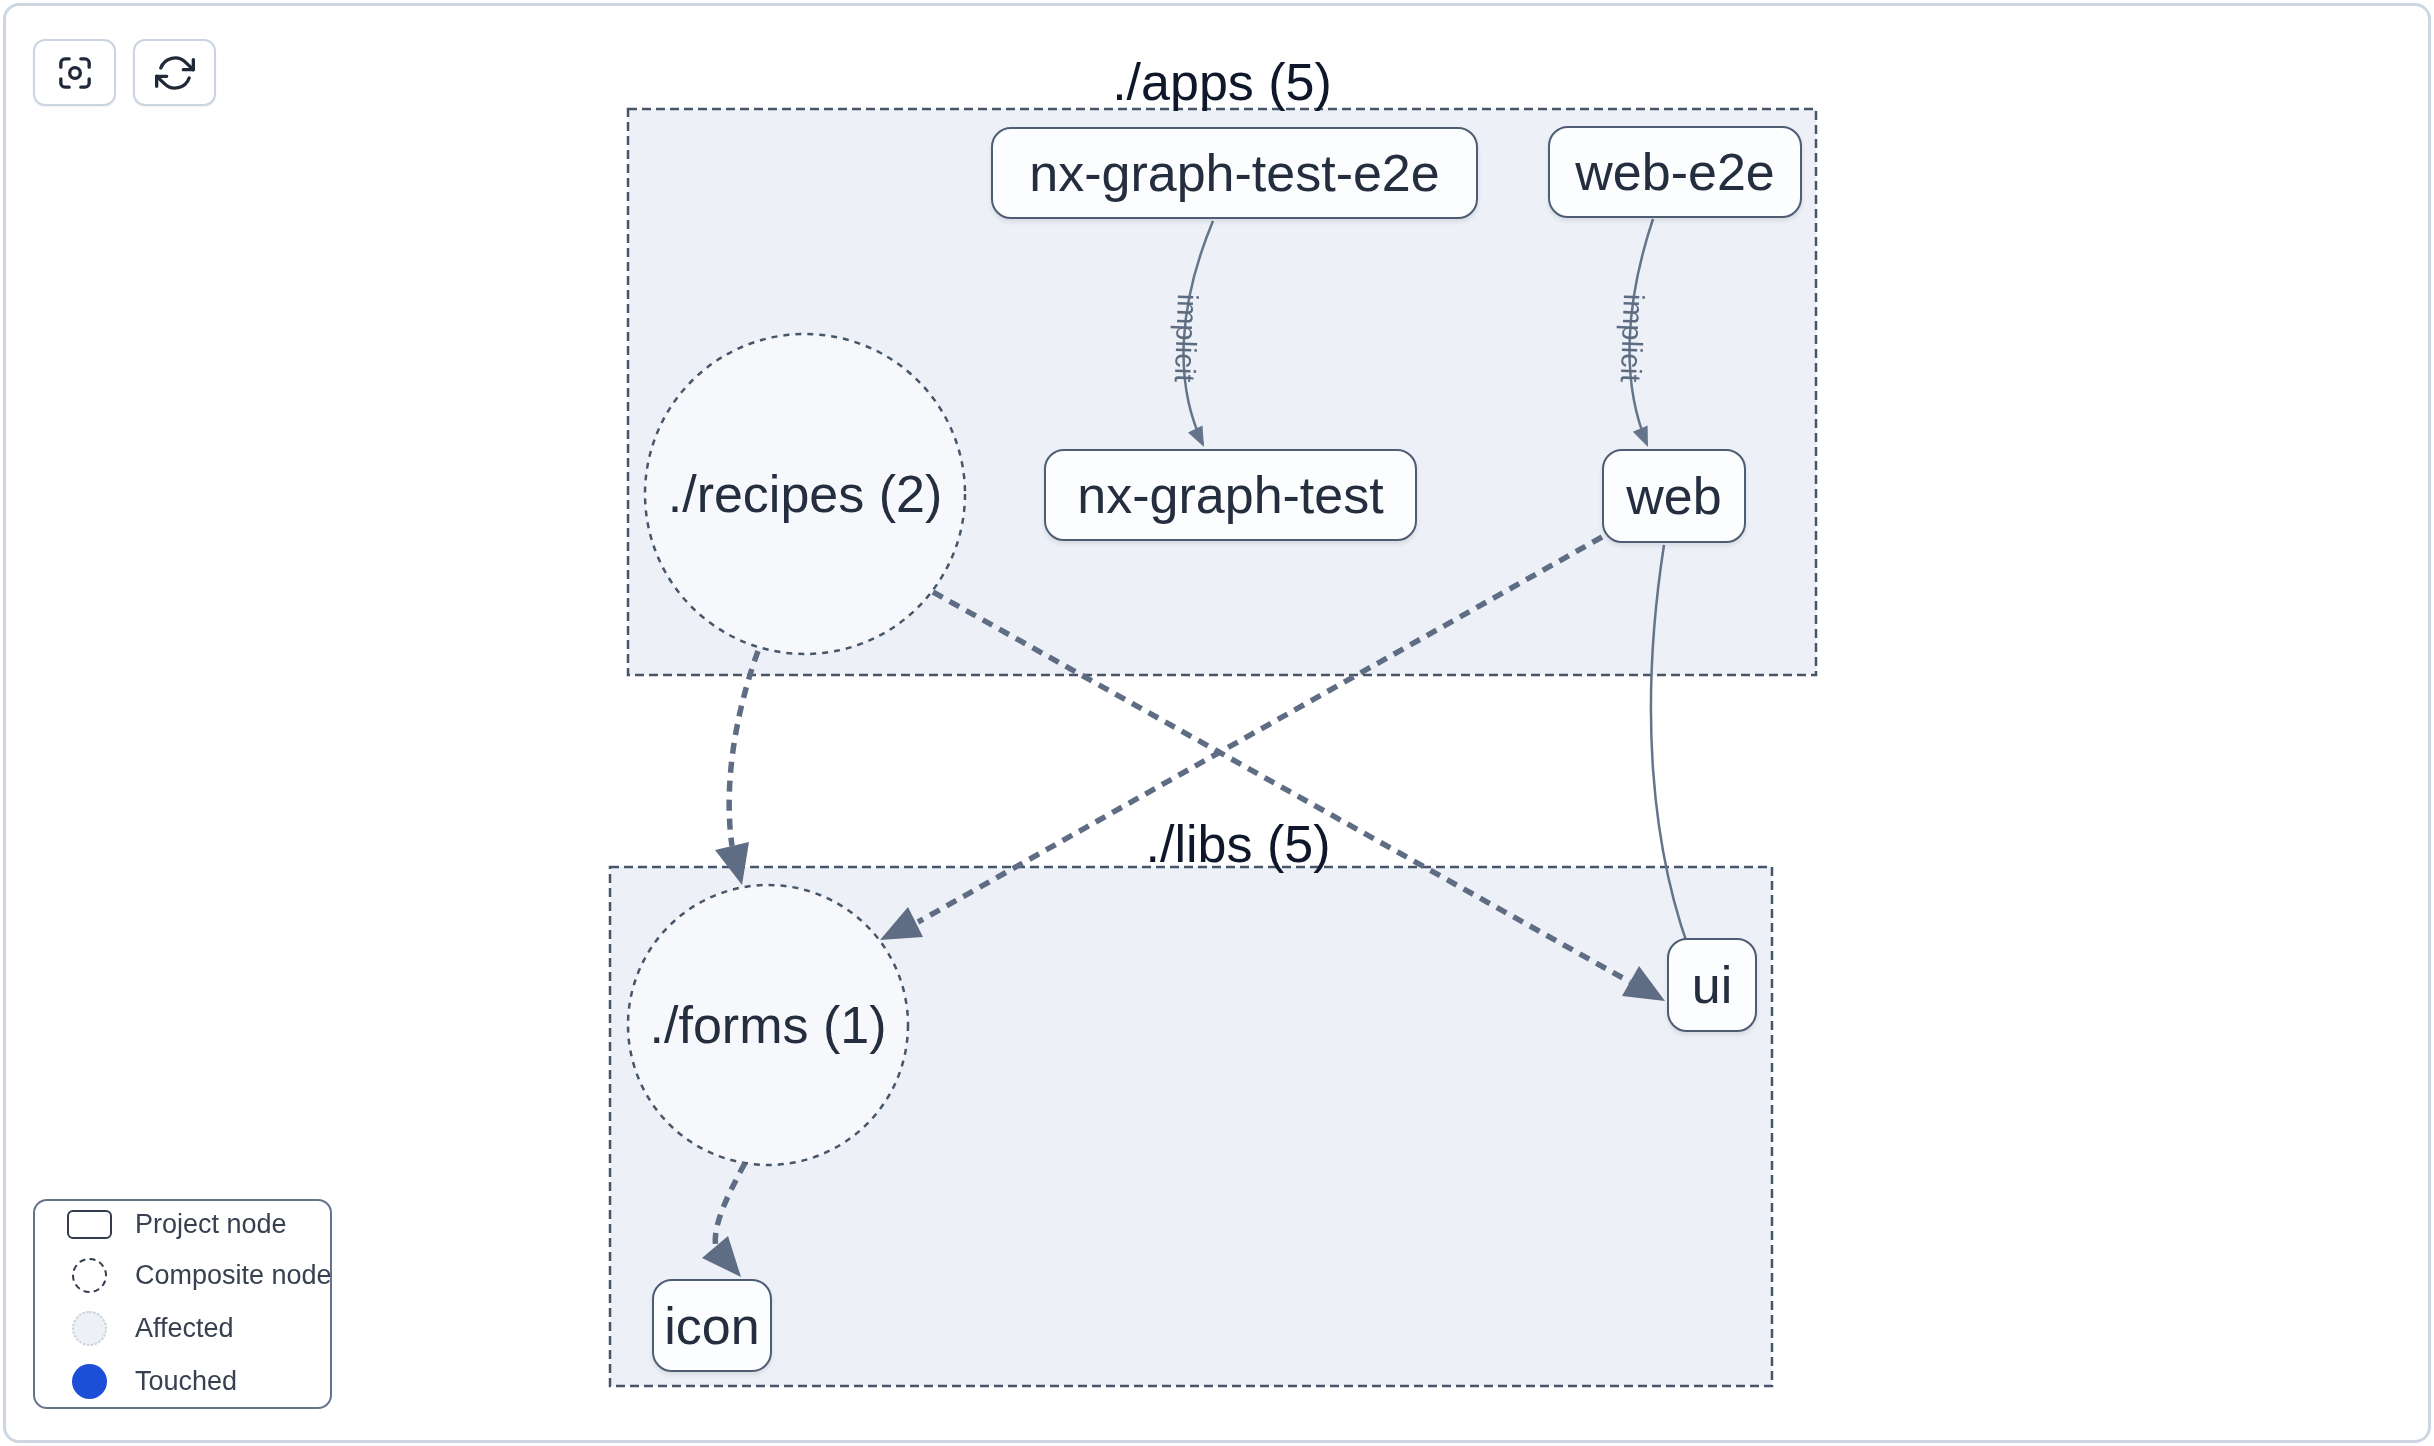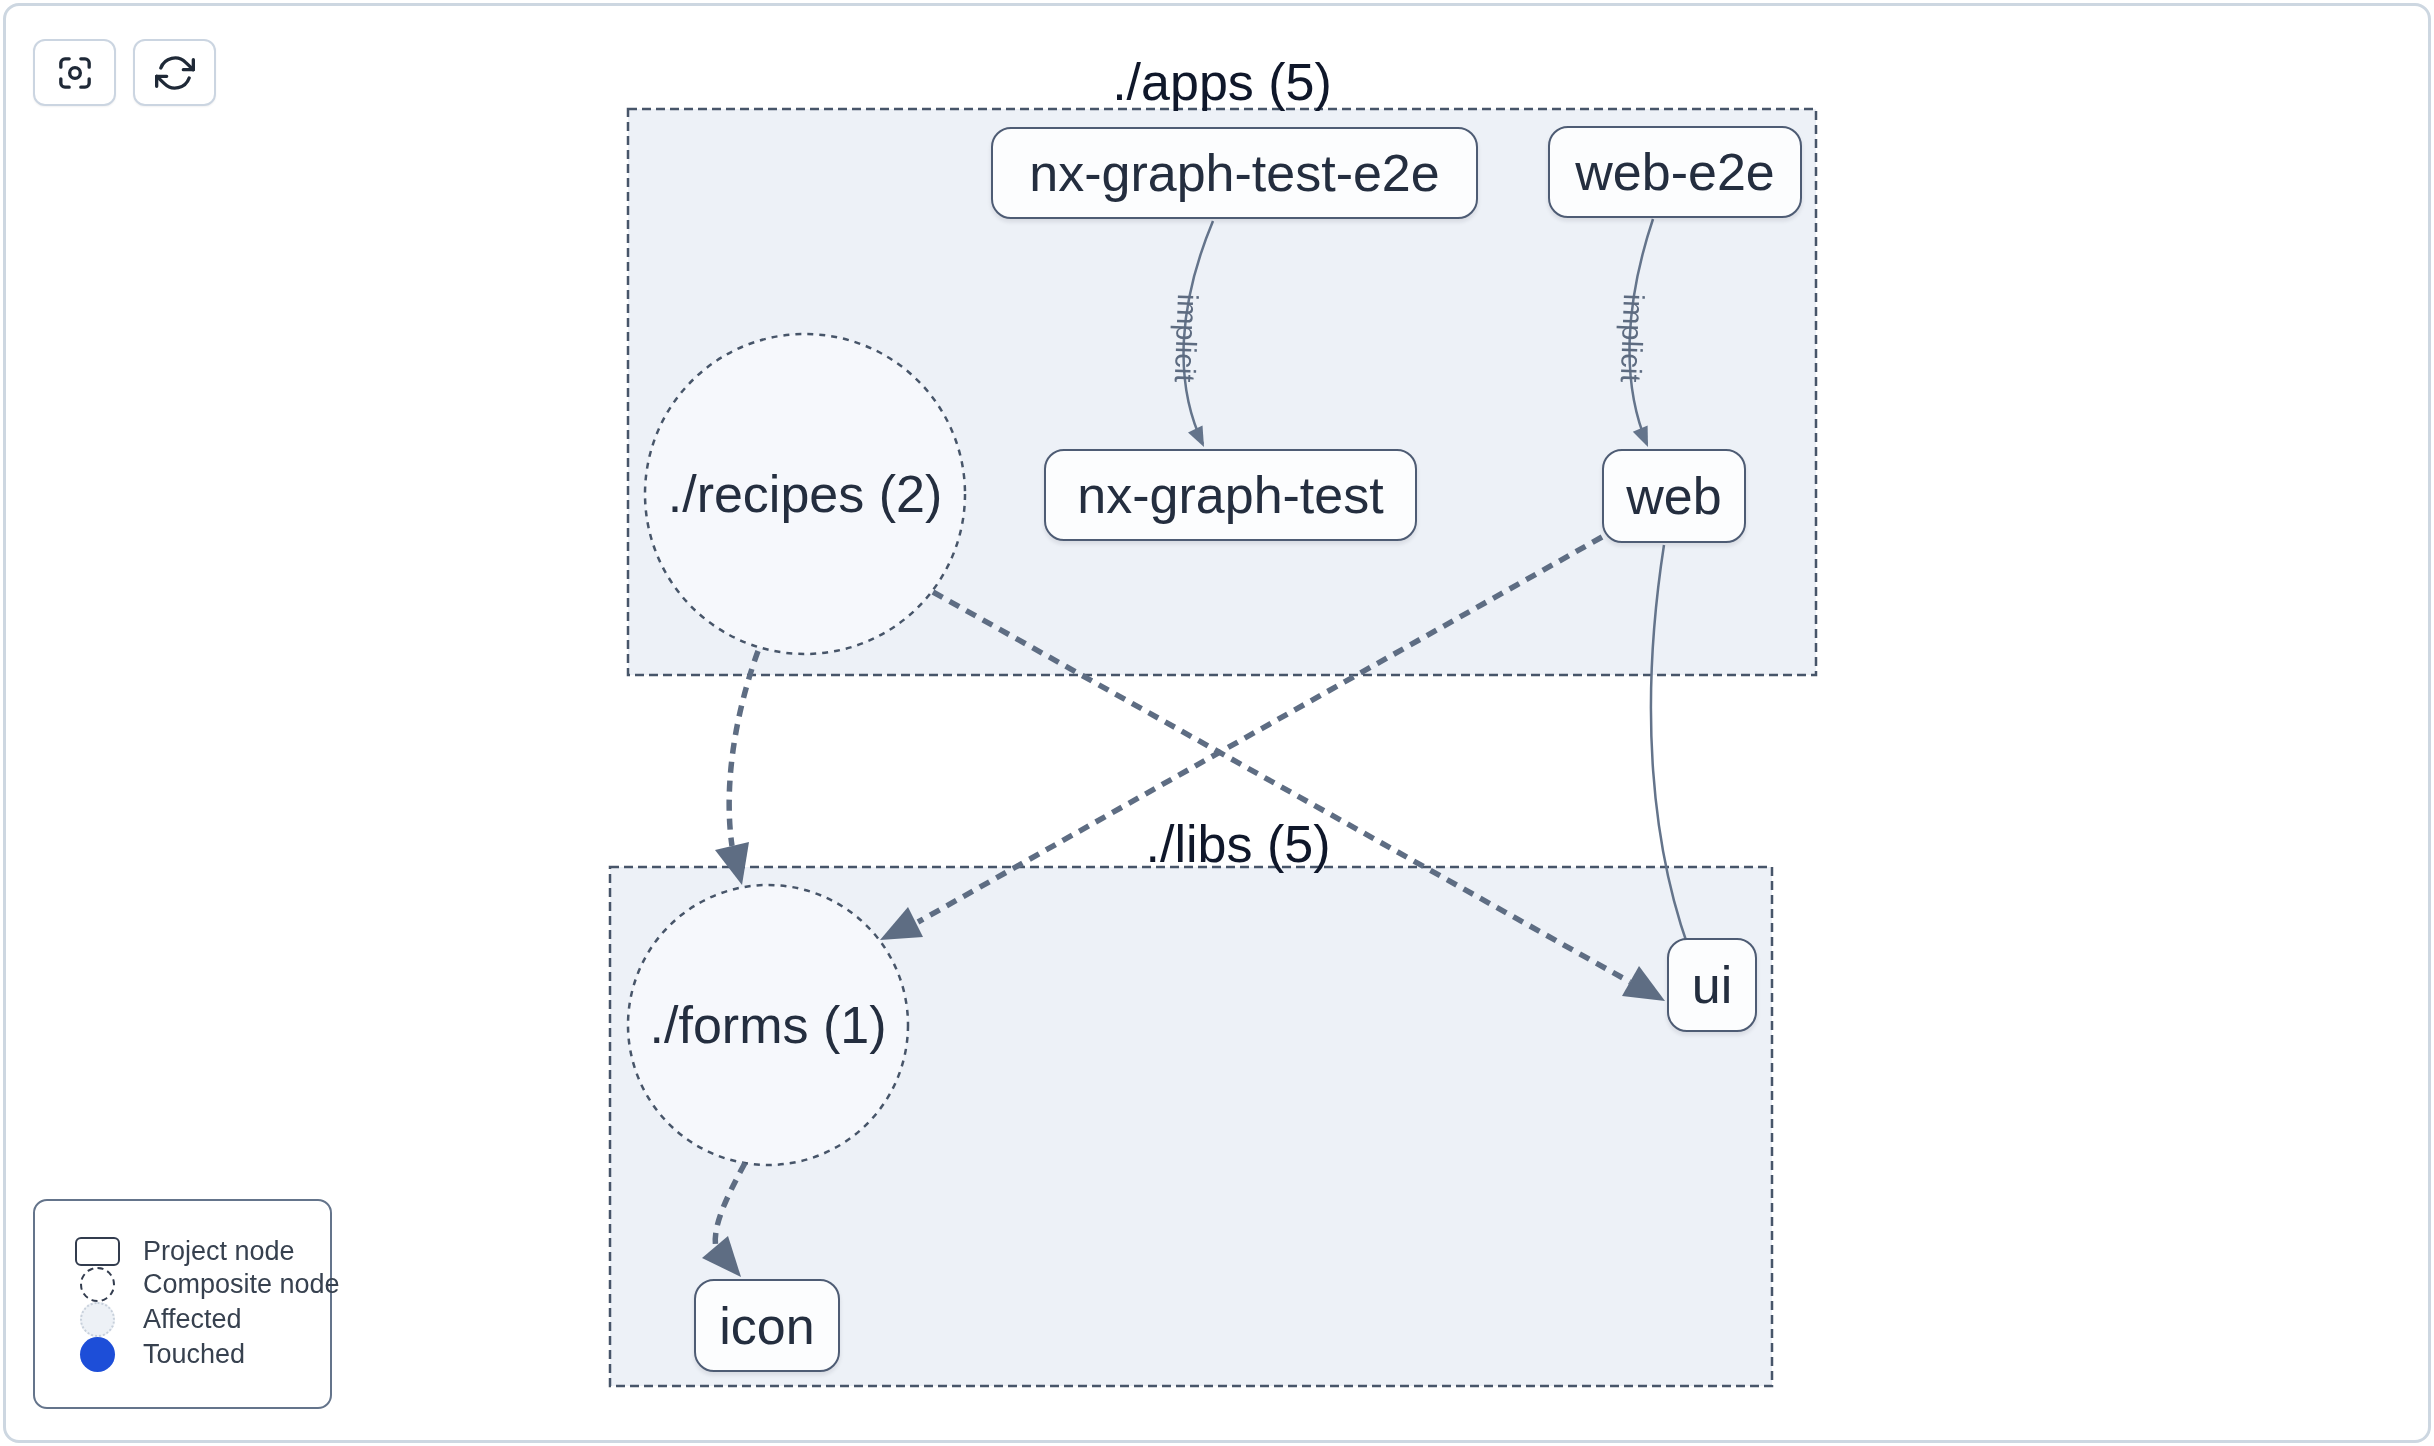--- a/index.html
+++ b/index.html
@@ -5,21 +5,21 @@
   html,body{margin:0;padding:0;background:#fff;}
   #app{position:relative;width:2434px;height:1446px;background:#fff;font-family:"Liberation Sans",sans-serif;overflow:hidden;}
   .frame{position:absolute;inset:3px;border:3px solid #cdd7e1;border-radius:16px;pointer-events:none;}
   .btn{position:absolute;width:83px;height:67px;background:#fff;border:2px solid #cbd5e1;border-radius:12px;display:flex;align-items:center;justify-content:center;box-sizing:border-box;box-shadow:0 1px 2px rgba(15,23,42,.06);}
   #btn-focus{left:33px;top:39px;}
   #btn-refresh{left:133px;top:39px;}
   svg#graph{position:absolute;left:0;top:0;}
   .node{position:absolute;box-sizing:border-box;background:#fcfdfe;border:2.5px solid #4e5c74;border-radius:20px;display:flex;align-items:center;justify-content:center;font-size:52px;color:#242e3f;white-space:nowrap;box-shadow:0 3px 4px rgba(15,23,42,.10);}
   .glabel{position:absolute;transform:translateX(-50%);font-size:52px;color:#0f172a;white-space:nowrap;line-height:1;}
   .clabel{position:absolute;transform:translate(-50%,-50%);font-size:52px;color:#242e3f;white-space:nowrap;}
-  .legend{position:absolute;left:33px;top:1199px;width:299px;height:210px;background:#fff;border:2px solid #64748b;border-radius:14px;box-sizing:border-box;display:flex;flex-direction:column;justify-content:center;padding:8px 16px;}
+  .legend{position:absolute;left:33px;top:1199px;width:299px;height:210px;background:#fff;border:2px solid #64748b;border-radius:14px;box-sizing:border-box;display:flex;flex-direction:column;justify-content:space-between;padding:8px 8px;}
   .lrow{display:flex;align-items:center;}
   .licon{width:92px;display:flex;align-items:center;justify-content:center;flex:0 0 92px;}
   .ltext{font-size:27px;color:#37414f;white-space:nowrap;}
   .lrect{width:45px;height:29px;border:2.5px solid #323c4e;border-radius:6px;background:#fff;box-sizing:border-box;}
   .lcirc{width:35px;height:35px;border-radius:50%;box-sizing:border-box;}
   .lcirc.composite{border:2.5px dashed #323c4e;background:#fff;}
   .lcirc.affected{border:2.5px dotted #c7d0db;background:#edf1f6;}
   .lcirc.touched{background:#1d4ed8;}
 </style>
 </head>
@@ -74,21 +74,21 @@
     </div>
   <div class="node" style="left:1044px;top:449px;width:373px;height:92px;">
       <span>nx-graph-test</span>
     </div>
   <div class="node" style="left:1602px;top:449px;width:144px;height:94px;">
       <span>web</span>
     </div>
   <div class="node" style="left:1667px;top:938px;width:90px;height:94px;">
       <span>ui</span>
     </div>
-  <div class="node" style="left:694px;top:1279px;width:146px;height:93px;">
+  <div class="node" style="left:652px;top:1279px;width:120px;height:93px;">
       <span>icon</span>
     </div>
 
   <div class="btn" id="btn-focus">
     <svg width="40" height="40" viewBox="0 0 24 24">
       <path d="M8.5 3.5H6A2.5 2.5 0 0 0 3.5 6v2.5 M15.5 3.5H18A2.5 2.5 0 0 1 20.5 6v2.5 M20.5 15.5V18a2.5 2.5 0 0 1-2.5 2.5h-2.5 M3.5 15.5V18A2.5 2.5 0 0 0 6 20.5h2.5" stroke="#1f2937" stroke-width="2" fill="none" stroke-linecap="round"></path>
       <circle cx="12" cy="12" r="3.2" stroke="#1f2937" stroke-width="2" fill="none"></circle>
     </svg>
   </div>
   <div class="btn" id="btn-refresh">

